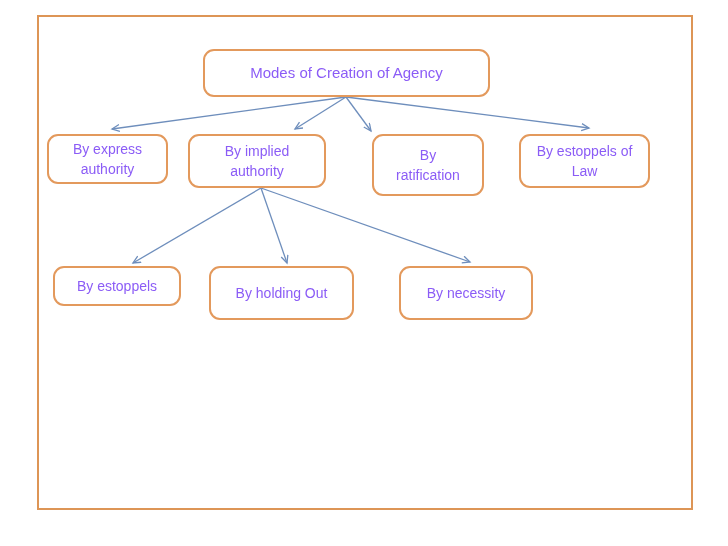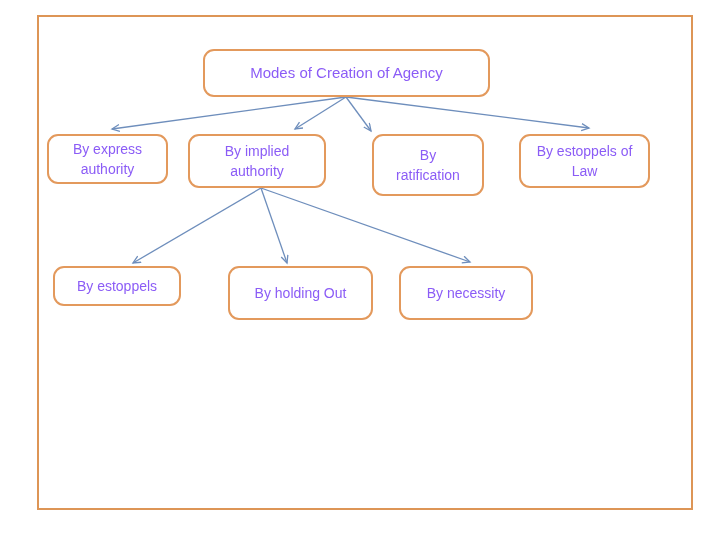--- a/index.html
+++ b/index.html
@@ -83,17 +83,17 @@
 authority</div>
 
   <div class="node" style="left:372px; top:134px; width:112px; height:62px;">By
 ratification</div>
 
   <div class="node" style="left:519px; top:134px; width:131px; height:54px;">By estoppels of
 Law</div>
 
   <div class="node" style="left:53px; top:266px; width:128px; height:40px;">By estoppels</div>
 
-  <div class="node" style="left:228px; top:266px; width:145px; height:54px;">By holding Out</div>
+  <div class="node" style="left:209px; top:266px; width:145px; height:54px;">By holding Out</div>
 
   <div class="node" style="left:399px; top:266px; width:134px; height:54px;">By necessity</div>
 
 </div>
 
 </body></html>

